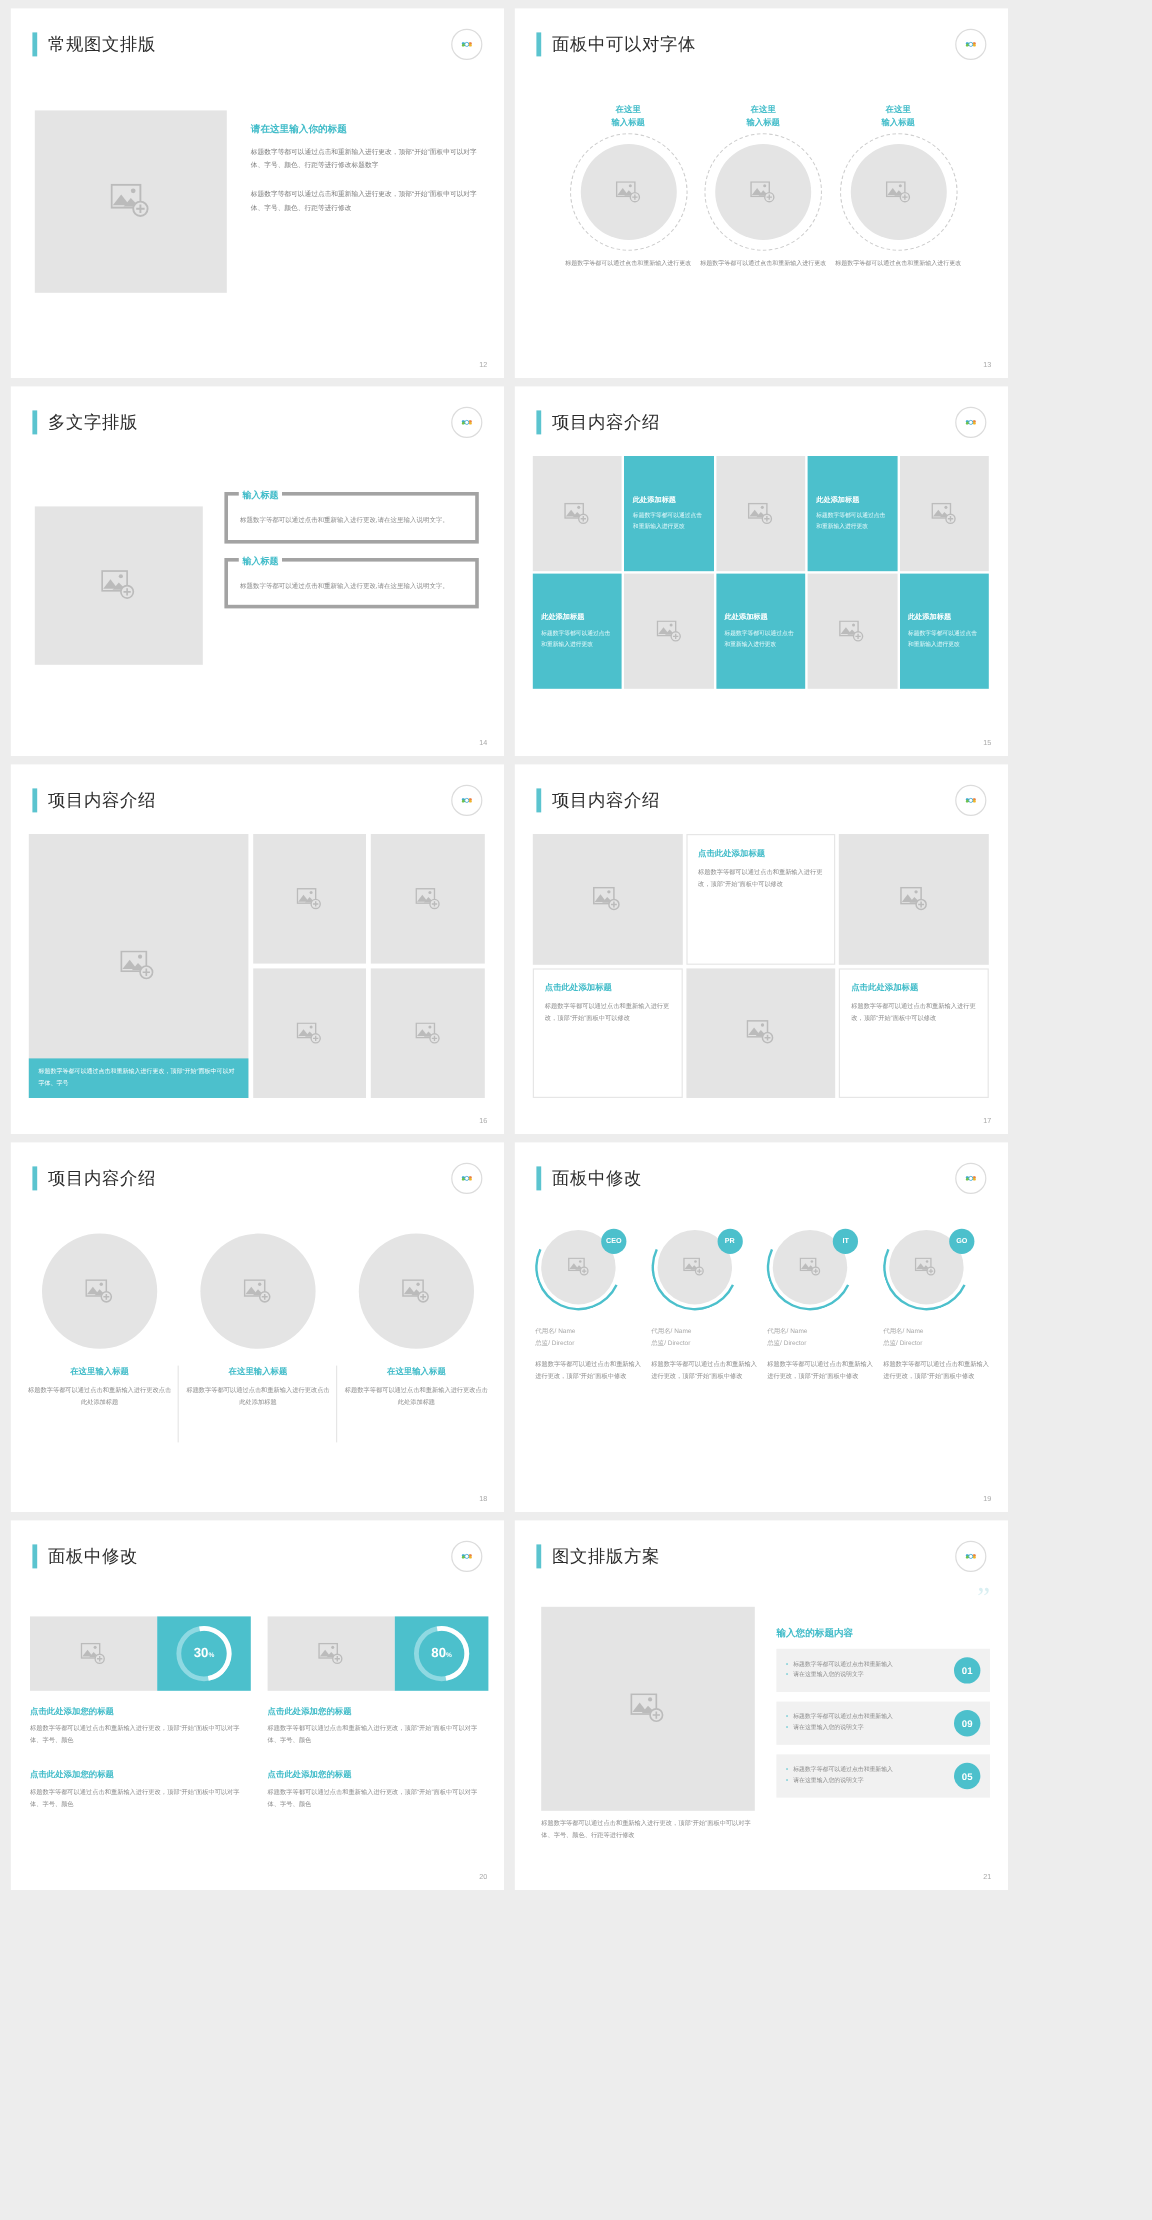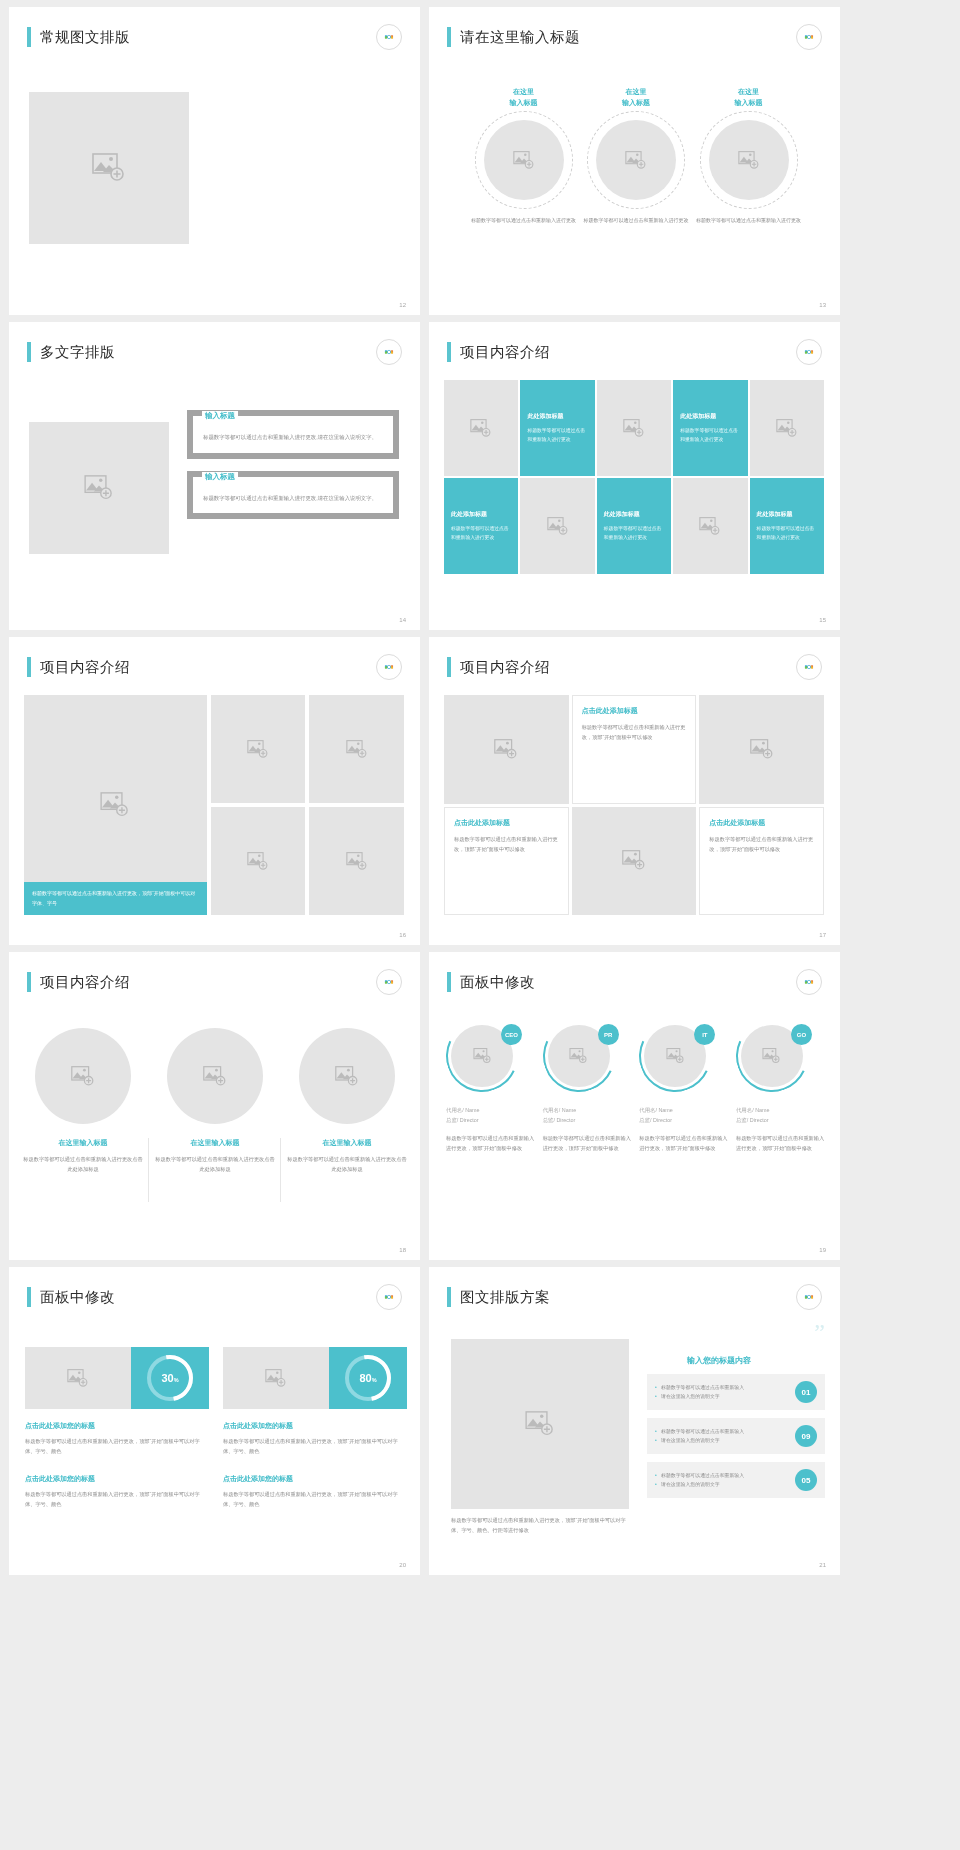--- a/index.html
+++ b/index.html
@@ -46,21 +46,21 @@
   .s13-col { width:105px; text-align:center; position:relative; }
   .s13-h { font-size:7px; font-weight:bold; color:#41bcc9; line-height:1.5; margin-bottom:3px; }
   .s13-ring { width:98px; height:98px; border-radius:50%; border:1px dashed #cfcfcf;
               display:flex; align-items:center; justify-content:center; margin:0 auto; }
   .s13-ring .ph { width:80px; height:80px; }
   .s13-cap { font-size:5px; color:#8a8a8a; line-height:1.8; margin-top:7px; }
 
   
   .s14-img { position:absolute; left:20px; top:100px; width:140px; height:132px; }
   .s14-boxes { position:absolute; left:178px; top:88px; width:212px; }
-  .s14-box { border:6px solid #a3a3a3; padding:9px 10px 10px; position:relative; }
+  .s14-box { border:3px solid #a3a3a3; padding:9px 10px 10px; position:relative; }
   .s14-box + .s14-box { margin-top:12px; }
   .s14-box h5 { font-size:7.5px; color:#41bcc9; margin-bottom:5px; background:#fff;
                 position:absolute; top:-5px; left:9px; padding:0 3px; }
   .s14-box p { font-size:5.4px; color:#8a8a8a; line-height:1.95; margin-top:7px; }
 
   
   .s15 { position:absolute; left:15px; top:58px; width:380px; display:grid;
          grid-template-columns:repeat(5,1fr); grid-auto-rows:96px; gap:2px; }
   .s15 .cell { display:flex; align-items:center; justify-content:center; padding:8px 7px; }
   .s15 .cell.txt { flex-direction:column; align-items:flex-start; justify-content:center; }
@@ -121,21 +121,21 @@
   .s20-h { font-size:7px; font-weight:bold; color:#41bcc9; margin-top:12px; }
   .s20-p { font-size:5.2px; color:#8a8a8a; line-height:1.95; margin-top:5px; }
   .s20-row2 { margin-top:18px; }
 
   
   .s21-img { position:absolute; left:22px; top:72px; width:178px; height:170px; }
   .s21-cap { position:absolute; left:22px; top:248px; width:178px; font-size:5.2px;
              color:#8a8a8a; line-height:1.95; }
   .s21-right { position:absolute; left:218px; top:58px; width:178px; }
   .quote { font-size:24px; color:#d9eff2; line-height:.6; text-align:right; font-family:"Liberation Serif", serif; }
-  .s21-h { font-size:8px; font-weight:bold; color:#41bcc9; margin-top:16px;margin-left:40px; }
+  .s21-h { font-size:8px; font-weight:bold; color:#41bcc9; margin-top:16px; }
   .s21-item { display:flex; align-items:center; background:#f1f1f1; margin-top:8px; padding:7px 8px; }
   .s21-item ul { list-style:none; flex:1; }
   .s21-item li { font-size:4.9px; color:#8a8a8a; line-height:1.85; position:relative; padding-left:6px; }
   .s21-item li:before { content:"•"; position:absolute; left:0; color:#4cc0cc; }
   .s21-num { width:22px; height:22px; border-radius:50%; background:#4cc0cc; color:#fff;
              font-size:8px; font-weight:bold; display:flex; align-items:center; justify-content:center; }
 </style>
 </head>
 <body>
 
@@ -160,27 +160,32 @@
     <div class="ph s12-img">
       <svg class="imgicon" width="34" height="30" viewBox="0 0 34 30">
           <rect x="1" y="1" width="24" height="19" fill="none" stroke="#9b9b9b" stroke-width="1.6"></rect>
           <circle cx="19" cy="6" r="2" fill="#9b9b9b"></circle>
           <path d="M2 18 L9 9 L16 18 Z" fill="#9b9b9b"></path>
           <path d="M11 19 L17 12 L24 19 Z" fill="#9b9b9b"></path>
           <circle cx="25" cy="21" r="6" fill="#e4e4e4" stroke="#9b9b9b" stroke-width="1.6"></circle>
           <path d="M25 17.5v7M21.5 21h7" stroke="#9b9b9b" stroke-width="1.6"></path>
         </svg>
     </div>
+    <div class="s12-txt">
+      <h4>请在这里输入你的标题</h4>
+      <p>标题数字等都可以通过点击和重新输入进行更改，顶部“开始”面板中可以对字体、字号、颜色、行距等进行修改标题数字</p>
+      <p>标题数字等都可以通过点击和重新输入进行更改，顶部“开始”面板中可以对字体、字号、颜色、行距等进行修改</p>
+    </div>
     <div class="pagenum">12</div>
   </div>
 
   <div class="slide">
     <div class="hdr">
       <div class="hdr-bar"></div>
-      <div class="hdr-title">请在这里输入标题</div>
+      <div class="hdr-title">面板中可以对字体</div>
     </div>
     <div class="logo">
       <svg width="16" height="16" viewBox="0 0 16 16">
           <g transform="translate(8,8)">
         <path d="M0,0 C-4,-4 -6,0 -2,1 Z" fill="#3aa8d8"></path>
             <path d="M0,0 C4,-4 6,0 2,1 Z" fill="#e8743b"></path>
         <path d="M0,0 C-4,4 -6,0 -2,-1 Z" fill="#6fc24a"></path>
             <path d="M0,0 C4,4 6,0 2,-1 Z" fill="#f0b429"></path>
         <circle r="1.7" fill="#fff" stroke="#3aa8d8" stroke-width=".7"></circle>
           </g>

